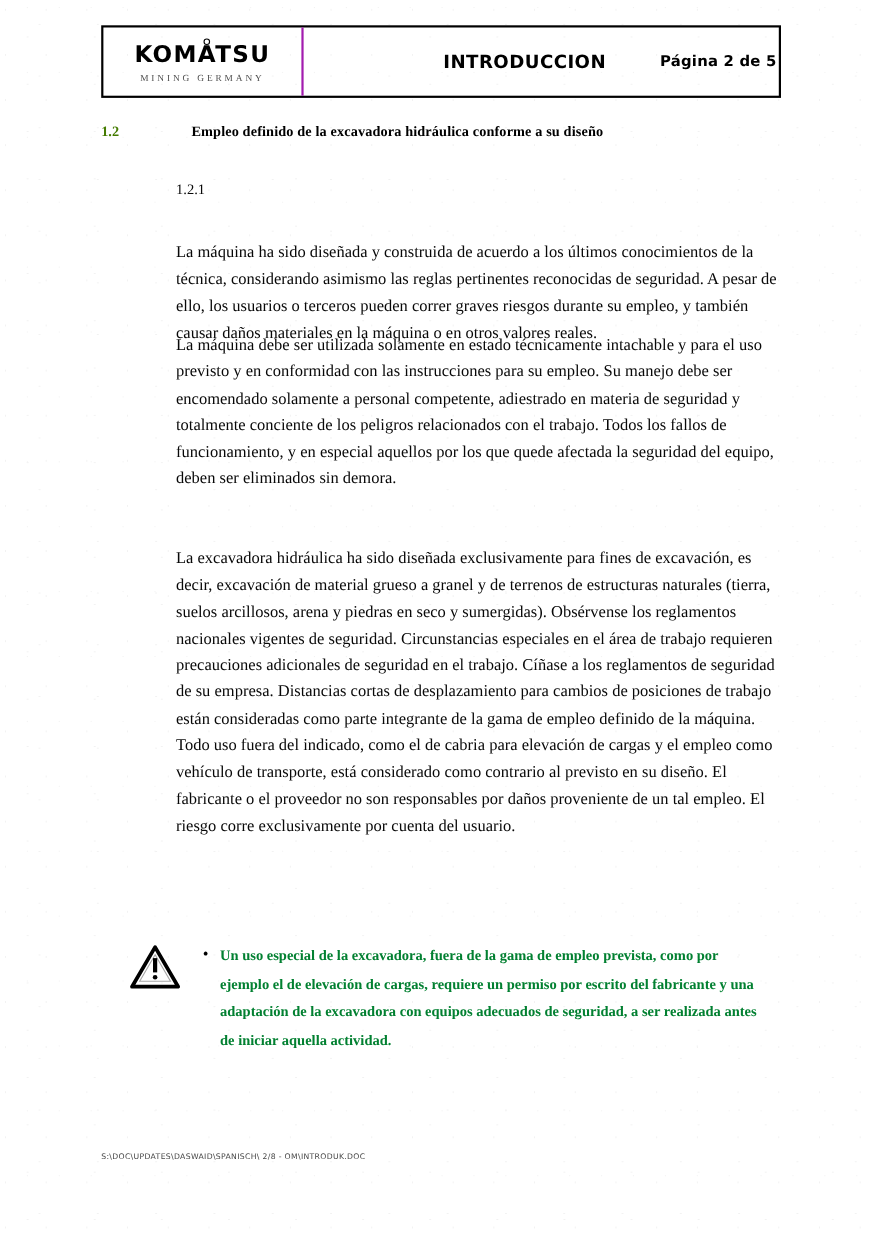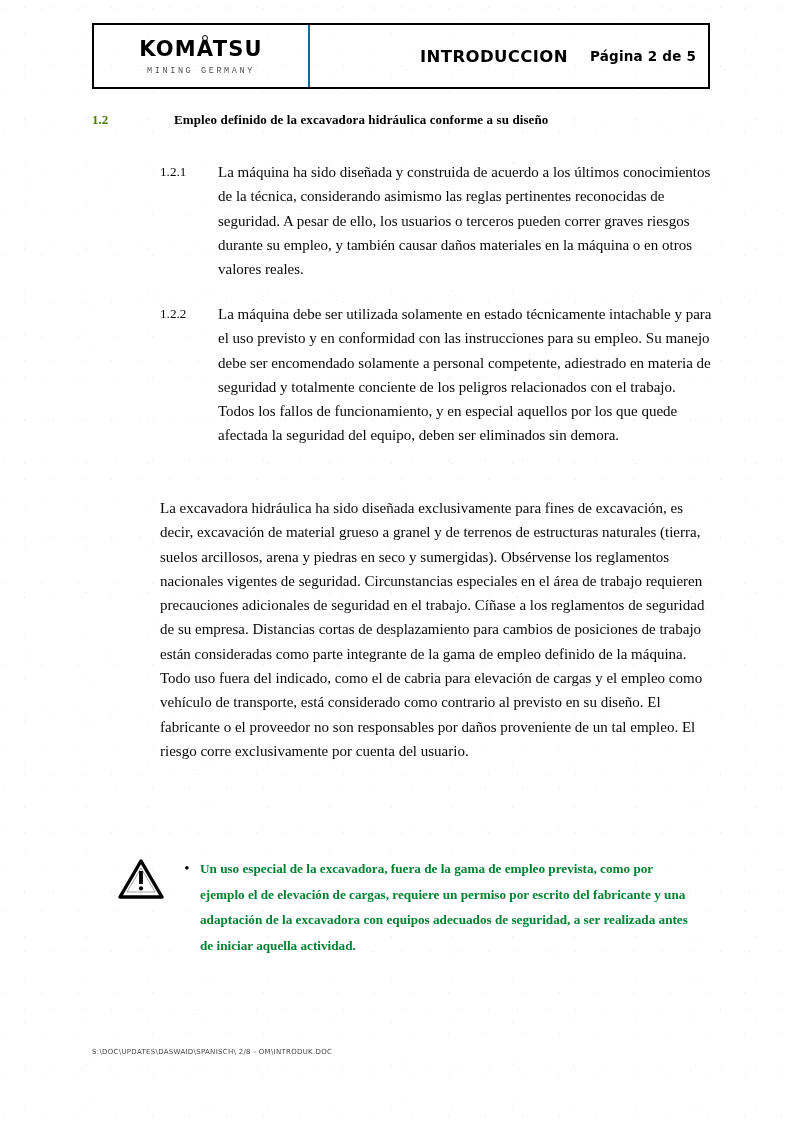--- a/index.html
+++ b/index.html
@@ -33,22 +33,22 @@
     left: 92px;
     top: 23px;
     width: 618px;
     height: 66px;
     border: 2px solid #000;
     box-sizing: border-box;
     display: flex;
     align-items: stretch;
   }
   .header-logo-cell {
-    width: 216px;
-    border-right: 2px solid #0369a1;
+    width: 182px;
+    border-right: 2px solid #a21caf;
     box-sizing: border-box;
     display: flex;
     flex-direction: column;
     align-items: center;
     justify-content: center;
     padding-top: 2px;
   }
   .logo-word {
     font-family: "DejaVu Sans", "Liberation Sans", sans-serif;
     font-weight: bold;
@@ -64,21 +64,21 @@
     position: absolute;
     left: 63px;
     top: -4px;
     width: 6px;
     height: 6px;
     border: 1.6px solid #000;
     border-radius: 50%;
     box-sizing: border-box;
   }
   .logo-sub {
-    font-family: Liberation Mono, monospace;
+    font-family: Liberation Serif, serif;
     font-size: 8.5px;
     letter-spacing: 2.6px;
     margin-top: 6px;
     color: #000;
     white-space: nowrap;
     opacity: .72;
     filter: blur(0.35px);
   }
   .header-title-cell {
     flex: 1;
@@ -92,21 +92,21 @@
   .header-title {
     font-family: "DejaVu Sans", "Liberation Sans", sans-serif;
     font-weight: bold;
     font-size: 16.5px;
     letter-spacing: 0.4px;
     color: #000;
     margin-left: -24px;
   }
   .header-page {
     position: absolute;
-    right: 12px;
+    right: 2px;
     top: 50%;
     transform: translateY(-50%);
     font-family: "DejaVu Sans", "Liberation Sans", sans-serif;
     font-weight: bold;
     font-size: 13.5px;
     letter-spacing: 0.2px;
     color: #000;
     white-space: nowrap;
   }
 
@@ -146,21 +146,21 @@
     color: #1a1a1a;
   }
   .clause .cbody {
     flex: 1;
     font-size: 15px;
     line-height: 24.3px;
     color: #1a1a1a;
     text-align: left;
   }
 
-  #clause-1 { top: 160px; }
+  #clause-1 { top: 160px; flex-direction: column; }
   #clause-2 { top: 302px; }
   #clause-3 { top: 496px; }
 
   
   .scan-soft { filter: blur(0.18px) contrast(1.18); }
 
   
   .warning-block {
     position: absolute;
     left: 118px;
@@ -260,21 +260,20 @@
     <div class="num">1.2</div>
     <div class="txt">Empleo definido de la excavadora hidráulica conforme a su diseño</div>
   </div>
 
   <div class="clause scan-soft" id="clause-1">
     <div class="cnum">1.2.1</div>
     <div class="cbody">La máquina ha sido diseñada y construida de acuerdo a los últimos conocimientos de la técnica, considerando asimismo las reglas pertinentes reconocidas de seguridad. A pesar de ello, los usuarios o terceros pueden correr graves riesgos durante su empleo, y también causar daños materiales en la máquina o en otros valores reales.</div>
   </div>
 
   <div class="clause scan-soft" id="clause-2">
-    <div class="cnum">1.2.2</div>
     <div class="cbody">La máquina debe ser utilizada solamente en estado técnicamente intachable y para el uso previsto y en conformidad con las instrucciones para su empleo. Su manejo debe ser encomendado solamente a personal competente, adiestrado en materia de seguridad y totalmente conciente de los peligros relacionados con el trabajo. Todos los fallos de funcionamiento, y en especial aquellos por los que quede afectada la seguridad del equipo, deben ser eliminados sin demora.</div>
   </div>
 
   <div class="clause scan-soft" id="clause-3">
     <div class="cbody">La excavadora hidráulica ha sido diseñada exclusivamente para fines de excavación, es decir, excavación de material grueso a granel y de terrenos de estructuras naturales (tierra, suelos arcillosos, arena y piedras en seco y sumergidas). Obsérvense los reglamentos nacionales vigentes de seguridad. Circunstancias especiales en el área de trabajo requieren precauciones adicionales de seguridad en el trabajo. Cíñase a los reglamentos de seguridad de su empresa. Distancias cortas de desplazamiento para cambios de posiciones de trabajo están consideradas como parte integrante de la gama de empleo definido de la máquina. Todo uso fuera del indicado, como el de cabria para elevación de cargas y el empleo como vehículo de transporte, está considerado como contrario al previsto en su diseño. El fabricante o el proveedor no son responsables por daños proveniente de un tal empleo. El riesgo corre exclusivamente por cuenta del usuario.</div>
   </div>
 
   <div class="warning-block">
 
     <div class="warn-icon">

